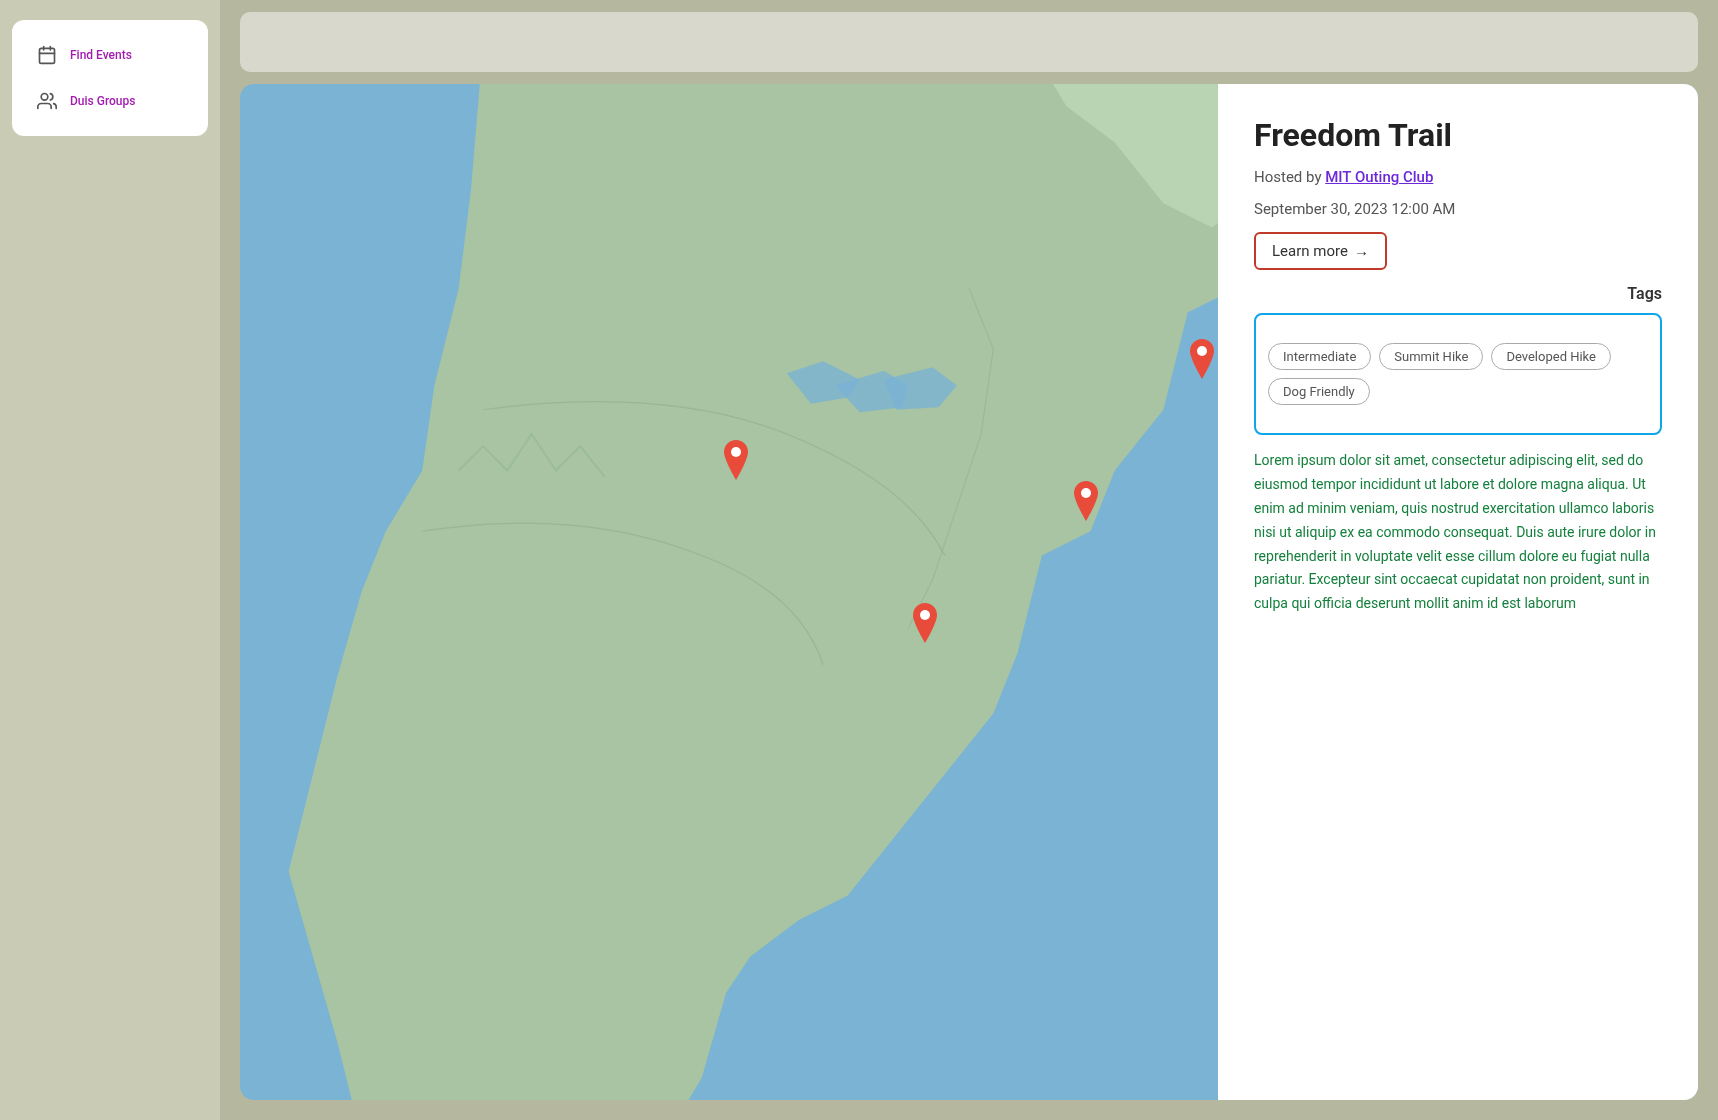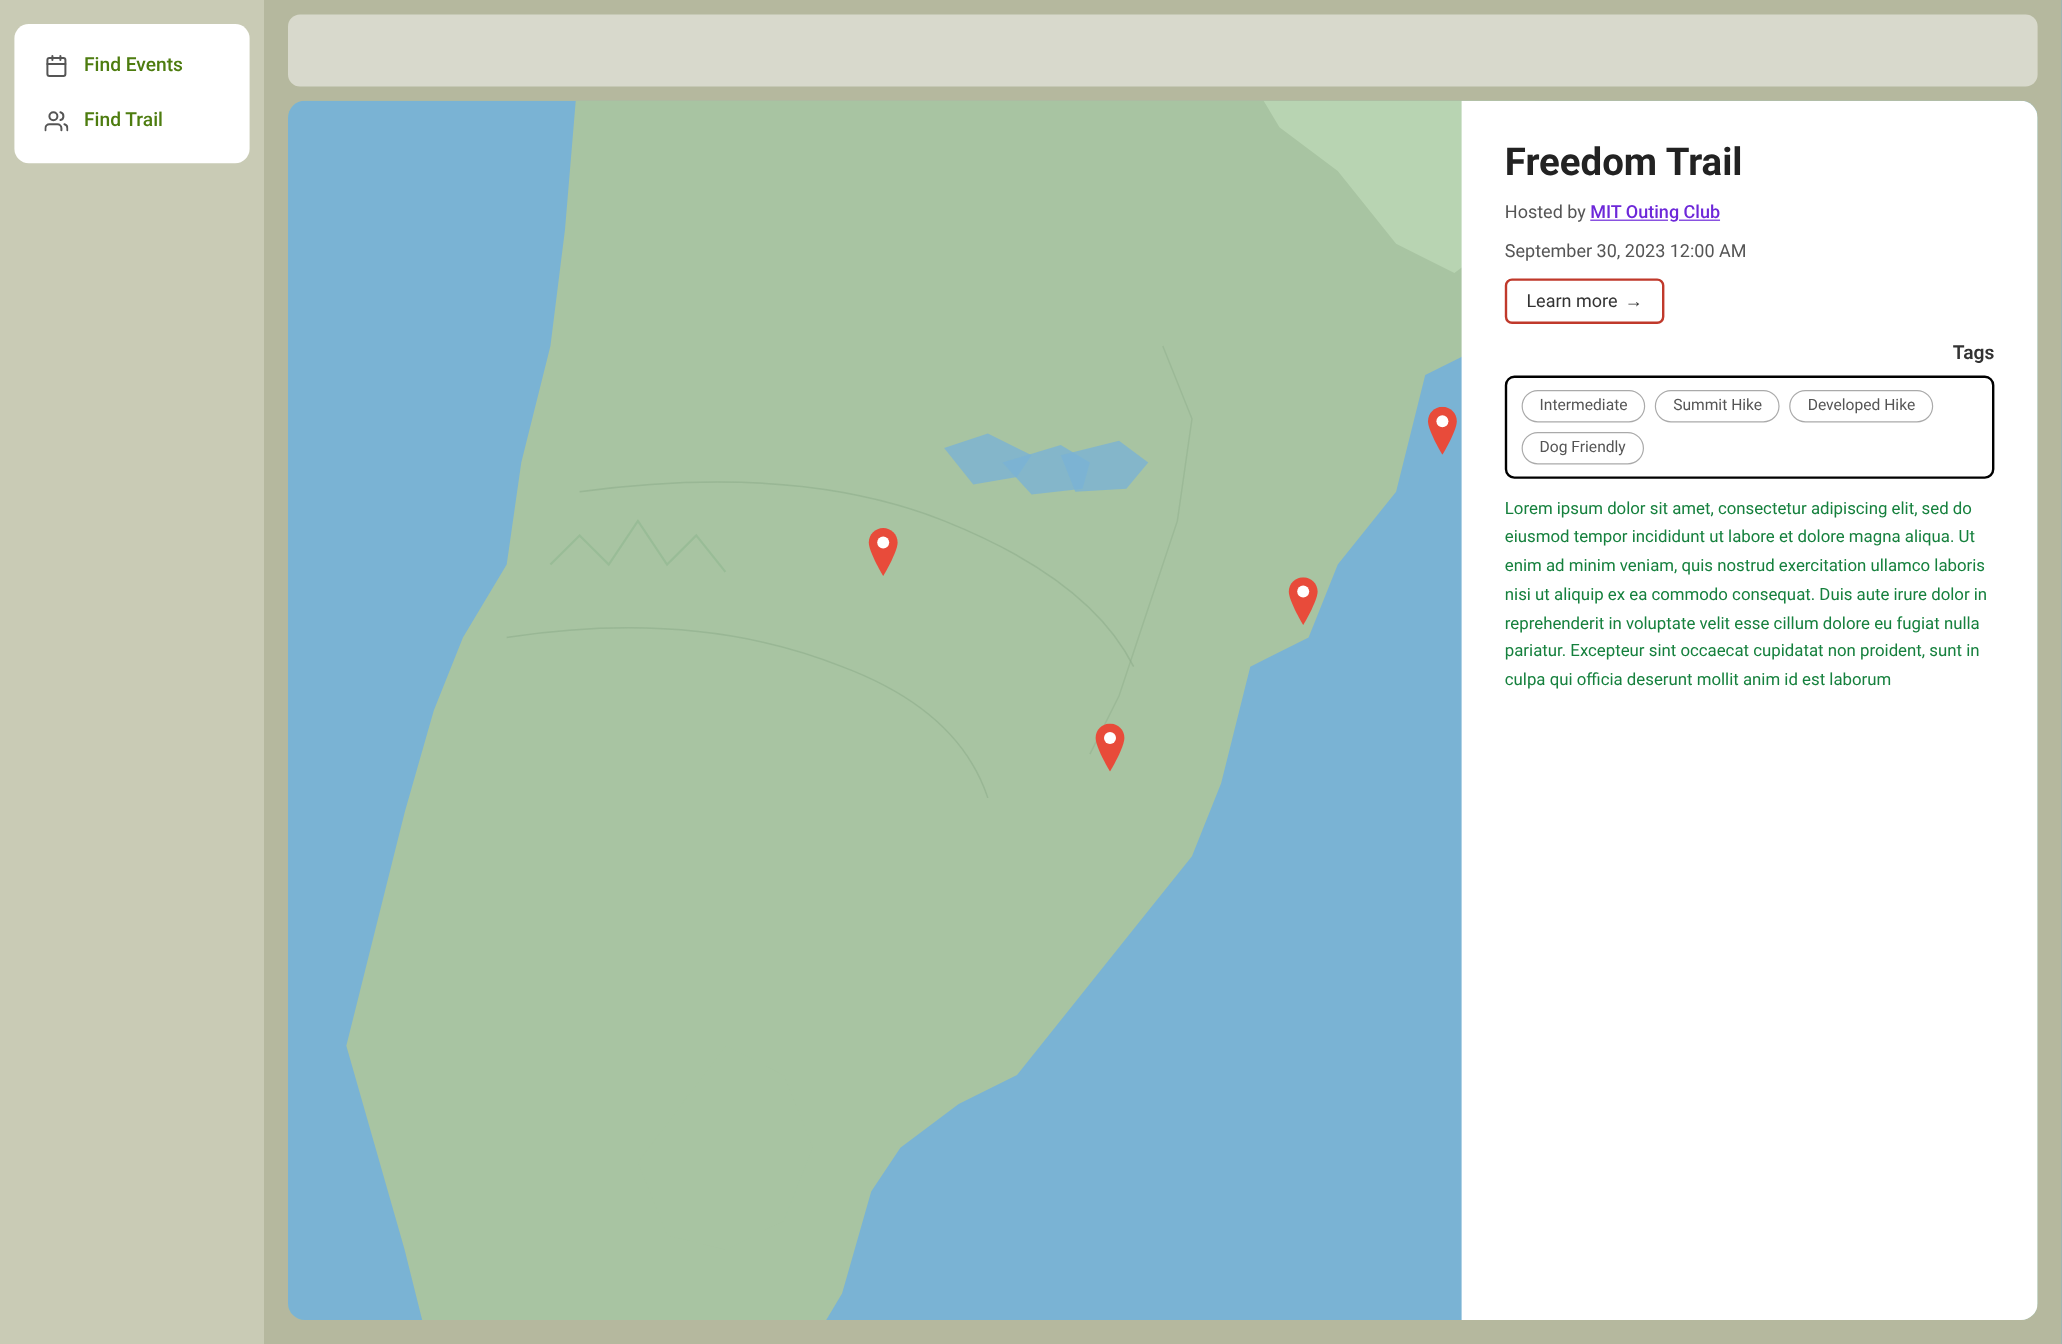--- a/index.html
+++ b/index.html
@@ -27,27 +27,27 @@
       background: #ffffff;
       border-radius: 12px;
       padding: 14px 16px;
       display: flex;
       flex-direction: column;
       gap: 4px;
     }
 
     .sidebar-item {
       display: flex;
-      align-items: flex-start;
+      align-items: center;
       gap: 12px;
       padding: 10px 8px;
       border-radius: 8px;
       cursor: pointer;
-      color: #4d7c0f;
-      font-size: 16px;
+      color: #a21caf;
+      font-size: 12px;
       font-weight: 500;
     }
 
     .sidebar-icon {
       width: 22px;
       height: 22px;
       display: flex;
       align-items: center;
       justify-content: center;
       color: #555;
@@ -165,23 +165,23 @@
       font-size: 16px;
       font-weight: 600;
       color: #333;
       text-align: right;
     }
 
     .tags-container {
       display: flex;
       flex-wrap: wrap;
       gap: 8px;
-      border: 2px solid #000000;
+      border: 2px solid #0ea5e9;
       border-radius: 8px;
-      padding: 10px 12px;
+      padding: 28px 12px;
     }
 
     .tag {
       border: 1px solid #aaa;
       border-radius: 20px;
       padding: 5px 14px;
       font-size: 13px;
       color: #555;
       background: white;
       cursor: pointer;
@@ -235,21 +235,21 @@
     </div>
     <div class="sidebar-item">
       <span class="sidebar-icon">
         <svg width="20" height="20" viewBox="0 0 24 24" fill="none" stroke="#555" stroke-width="2" stroke-linecap="round" stroke-linejoin="round">
           <path d="M17 21v-2a4 4 0 0 0-4-4H5a4 4 0 0 0-4 4v2"></path>
           <circle cx="9" cy="7" r="4"></circle>
           <path d="M23 21v-2a4 4 0 0 0-3-3.87"></path>
           <path d="M16 3.13a4 4 0 0 1 0 7.75"></path>
         </svg>
       </span>
-      <span>Find Trail</span>
+      <span>Duis Groups</span>
     </div>
   </div>
 </div>
 
 <div class="main">
 
   <div class="search-bar-area"></div>
 
   <div class="map-container">
 

